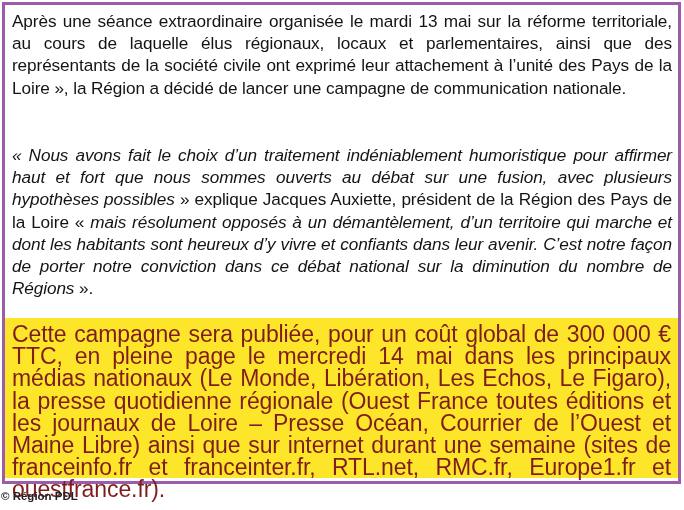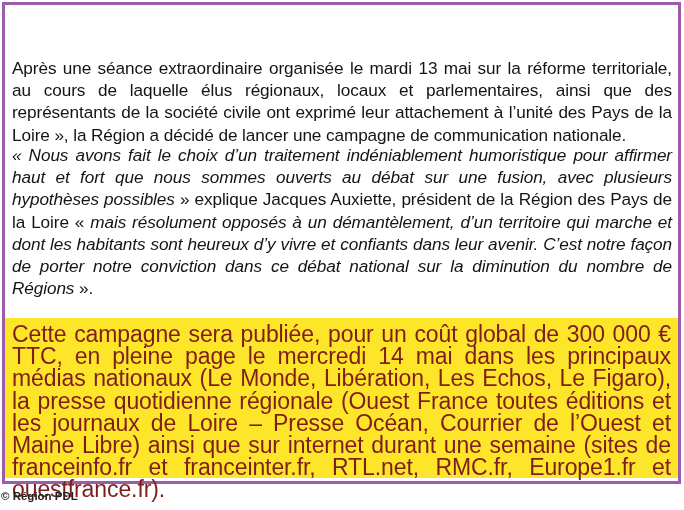--- a/index.html
+++ b/index.html
@@ -28,21 +28,21 @@
       position: absolute;
       left: 7px;
       width: 660px;
       margin: 0;
       font-size: 17.2px;
       line-height: 22.2px;
       text-align: justify;
       text-align-last: left;
       letter-spacing: -0.1px;
     }
-    .p1 { top: 5px; margin-top: 47px; }
+    .p1 { top: 5px; }
     .p2 { top: 128px; margin-top: 11px; }
     .p2 .q { font-style: italic; }
     .highlight {
       position: absolute;
       left: 0px;
       top: 313px;
       width: 673px;
       height: 160px;
       background: #fde62a;
     }

